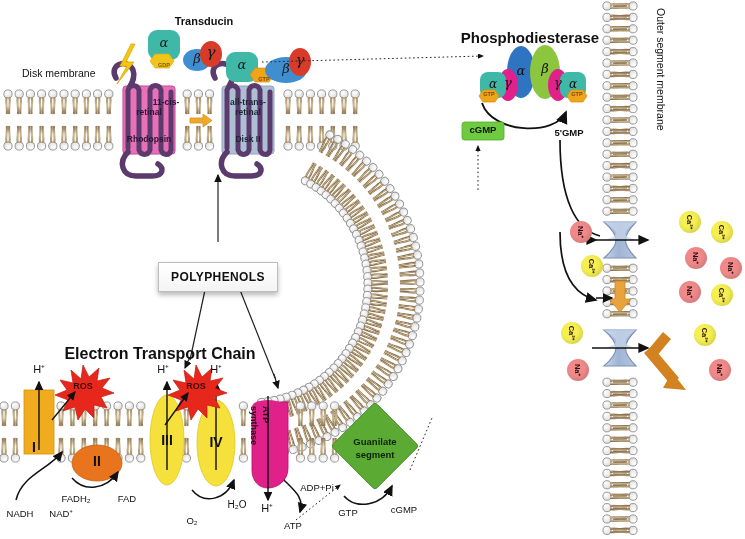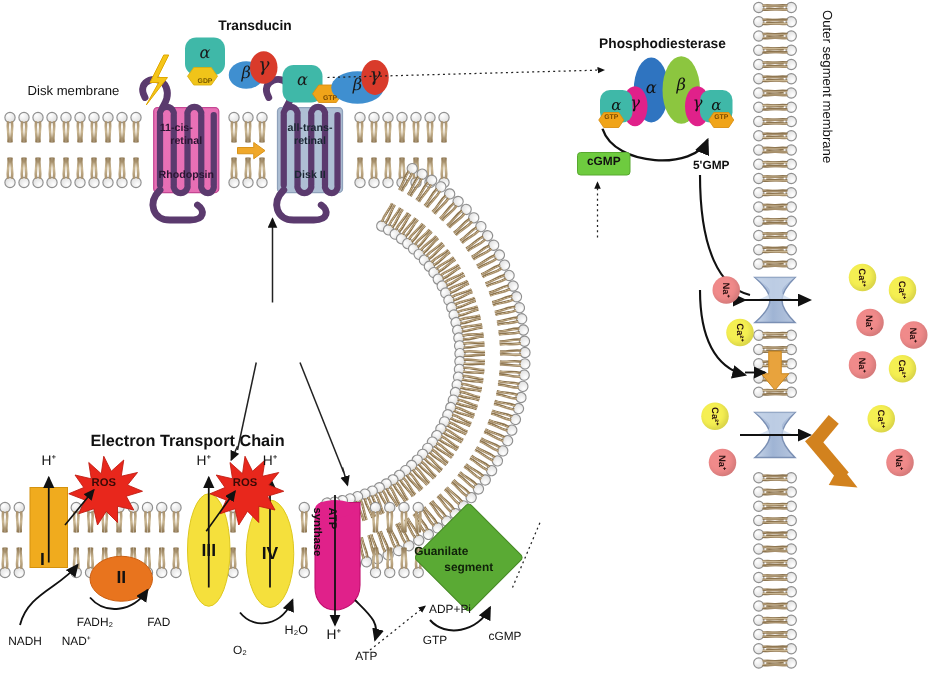--- a/index.html
+++ b/index.html
@@ -483,53 +483,53 @@
     <path d="M274,374 L278,388" marker-end="url(#ah)"></path>
   </g>
 </svg>
 
 <div class="lbl" style="left:6px;top:68px;font-size:10.5px;margin-left:16px;">Disk membrane</div>
 
 <div class="lbl" style="left:666px;top:8px;font-size:10.5px;transform-origin:0 0;transform:rotate(90deg);">Outer segment membrane</div>
 
 <div class="lbl bold ctr" style="left:204px;top:16px;font-size:11px;">Transducin</div>
 
-<div class="lbl bold ctr" style="left:530px;top:30px;font-size:11px;">Phosphodiesterase</div>
+<div class="lbl bold ctr" style="left:530px;top:30px;font-size:15px;">Phosphodiesterase</div>
 
 <div class="lbl greek ctr" style="left:164px;top:36px;font-size:13px;color:#1a1a1a;">α</div>
 <div class="lbl greek ctr" style="left:197px;top:52px;font-size:13px;color:#1a1a1a;">β</div>
 <div class="lbl greek ctr" style="left:211px;top:45px;font-size:15px;color:#1a1a1a;">γ</div>
 <div class="lbl bold ctr" style="left:164px;top:63px;font-size:5.5px;color:#7a5a00;">GDP</div>
 
 <div class="lbl greek ctr" style="left:242px;top:58px;font-size:13px;color:#1a1a1a;">α</div>
 <div class="lbl bold ctr" style="left:264px;top:77px;font-size:5.5px;color:#7a4a00;">GTP</div>
 <div class="lbl greek ctr" style="left:286px;top:62px;font-size:13px;color:#1a1a1a;">β</div>
 <div class="lbl greek ctr" style="left:300px;top:53px;font-size:15px;color:#1a1a1a;">γ</div>
 
-<div class="lbl bold ctr" style="left:141px;top:98px;font-size:8.5px;color:#2b1533;">11-cis-</div>
+<div class="lbl bold ctr" style="left:166px;top:98px;font-size:8.5px;color:#2b1533;">11-cis-</div>
 <div class="lbl bold ctr" style="left:149px;top:108px;font-size:8.5px;color:#2b1533;">retinal</div>
 <div class="lbl bold ctr" style="left:149px;top:135px;font-size:8.5px;color:#2b1533;text-align:right;">Rhodopsin</div>
 
 <div class="lbl bold ctr" style="left:248px;top:98px;font-size:8.5px;color:#1b2733;text-align:right;">all-trans-</div>
 <div class="lbl bold ctr" style="left:248px;top:108px;font-size:8.5px;color:#1b2733;">retinal</div>
 <div class="lbl bold ctr" style="left:248px;top:135px;font-size:8.5px;color:#1b2733;">Disk II</div>
 
 <div class="lbl greek ctr" style="left:493px;top:78px;font-size:12px;">α</div>
 <div class="lbl greek ctr" style="left:508px;top:76px;font-size:13px;">γ</div>
 <div class="lbl greek ctr" style="left:521px;top:64px;font-size:13px;">α</div>
 <div class="lbl greek ctr" style="left:545px;top:62px;font-size:13px;">β</div>
 <div class="lbl greek ctr" style="left:558px;top:76px;font-size:13px;">γ</div>
 <div class="lbl greek ctr" style="left:573px;top:78px;font-size:12px;">α</div>
 <div class="lbl bold ctr" style="left:489px;top:92px;font-size:5.5px;color:#7a4a00;">GTP</div>
 <div class="lbl bold ctr" style="left:577px;top:92px;font-size:5.5px;color:#7a4a00;">GTP</div>
 
 <div class="lbl bold ctr" style="left:483px;top:125px;font-size:9.5px;">cGMP</div>
 <div class="lbl bold ctr" style="left:569px;top:128px;font-size:9.5px;">5'GMP</div>
 
-<div class="lbl bold ctr" style="left:130px;top:346px;font-size:13px;padding-left:40px;">Electron Transport Chain</div>
+<div class="lbl bold ctr" style="left:140px;top:346px;font-size:16px;padding-left:40px;">Electron Transport Chain</div>
 
 <div class="lbl bold ctr" style="left:34px;top:440px;font-size:14px;">I</div>
 <div class="lbl bold ctr" style="left:97px;top:454px;font-size:14px;">II</div>
 <div class="lbl bold ctr" style="left:167px;top:433px;font-size:14px;">III</div>
 <div class="lbl bold ctr" style="left:216px;top:435px;font-size:14px;">IV</div>
 
 <div class="lbl bold" style="left:270px;top:406px;font-size:9px;transform-origin:0 0;transform:rotate(90deg);">ATP</div>
 <div class="lbl bold" style="left:258px;top:406px;font-size:9px;transform-origin:0 0;transform:rotate(90deg);">synthase</div>
 
 <div class="lbl bold ctr" style="left:83px;top:382px;font-size:9px;color:#3a0a06;">ROS</div>
@@ -539,28 +539,34 @@
 <div class="lbl ctr" style="left:163px;top:364px;font-size:11px;">H⁺</div>
 <div class="lbl ctr" style="left:216px;top:364px;font-size:11px;">H⁺</div>
 <div class="lbl ctr" style="left:267px;top:503px;font-size:11px;">H⁺</div>
 
 <div class="lbl ctr" style="left:20px;top:509px;font-size:9.5px;">NADH</div>
 <div class="lbl ctr" style="left:61px;top:509px;font-size:9.5px;">NAD⁺</div>
 <div class="lbl ctr" style="left:76px;top:494px;font-size:9.5px;">FADH₂</div>
 <div class="lbl ctr" style="left:127px;top:494px;font-size:9.5px;">FAD</div>
 <div class="lbl ctr" style="left:192px;top:516px;font-size:9.5px;">O₂</div>
 <div class="lbl ctr" style="left:237px;top:500px;font-size:10px;">H₂O</div>
-<div class="lbl ctr" style="left:317px;top:483px;font-size:9.5px;margin-left:43px;">ADP+Pi</div>
+<div class="lbl ctr" style="left:317px;top:483px;font-size:9.5px;">ADP+Pi</div>
 <div class="lbl ctr" style="left:293px;top:521px;font-size:9.5px;">ATP</div>
 
-<div class="lbl bold ctr" style="left:353px;top:437px;font-size:9.5px;color:#10210a;">Guanilate</div>
+<div class="lbl bold ctr" style="left:375px;top:437px;font-size:9.5px;color:#10210a;">Guanilate</div>
 <div class="lbl bold ctr" style="left:375px;top:450px;font-size:9.5px;color:#10210a;">segment</div>
 <div class="lbl ctr" style="left:348px;top:508px;font-size:9.5px;">GTP</div>
 <div class="lbl ctr" style="left:404px;top:505px;font-size:9.5px;">cGMP</div>
 
+<div style="position:absolute;left:158px;top:262px;width:118px;height:28px;
+            background:linear-gradient(#fff,#f4f4f4);border:1px solid #bdbdbd;
+            box-shadow:0 3px 5px rgba(0,0,0,.28);display:flex;
+            align-items:center;justify-content:center;">
+  <span class="bold" style="font-size:12px;letter-spacing:.4px;">POLYPHENOLS</span>
+</div>
 
 <div id="ion-layer" style="position:absolute;left:0;top:0;width:745px;height:539px;">
       <div style="position: absolute; left: 570px; top: 221px; width: 22px; height: 22px; border-radius: 50%; background: rgb(240, 138, 138); box-shadow: rgba(0, 0, 0, 0.12) -2px -2px 4px inset; display: flex; align-items: center; justify-content: center;">
         <span style="font-size: 7.5px; font-weight: bold; color: rgb(42, 16, 16); transform: rotate(90deg); white-space: nowrap;">Na⁺</span>
       </div>
       <div style="position: absolute; left: 581px; top: 255px; width: 22px; height: 22px; border-radius: 50%; background: rgb(245, 239, 82); box-shadow: rgba(0, 0, 0, 0.12) -2px -2px 4px inset; display: flex; align-items: center; justify-content: center;">
         <span style="font-size: 7.5px; font-weight: bold; color: rgb(42, 16, 16); transform: rotate(90deg); white-space: nowrap;">Ca²⁺</span>
       </div>
       <div style="position: absolute; left: 679px; top: 211px; width: 22px; height: 22px; border-radius: 50%; background: rgb(245, 239, 82); box-shadow: rgba(0, 0, 0, 0.12) -2px -2px 4px inset; display: flex; align-items: center; justify-content: center;">
         <span style="font-size: 7.5px; font-weight: bold; color: rgb(42, 16, 16); transform: rotate(90deg); white-space: nowrap;">Ca²⁺</span>

